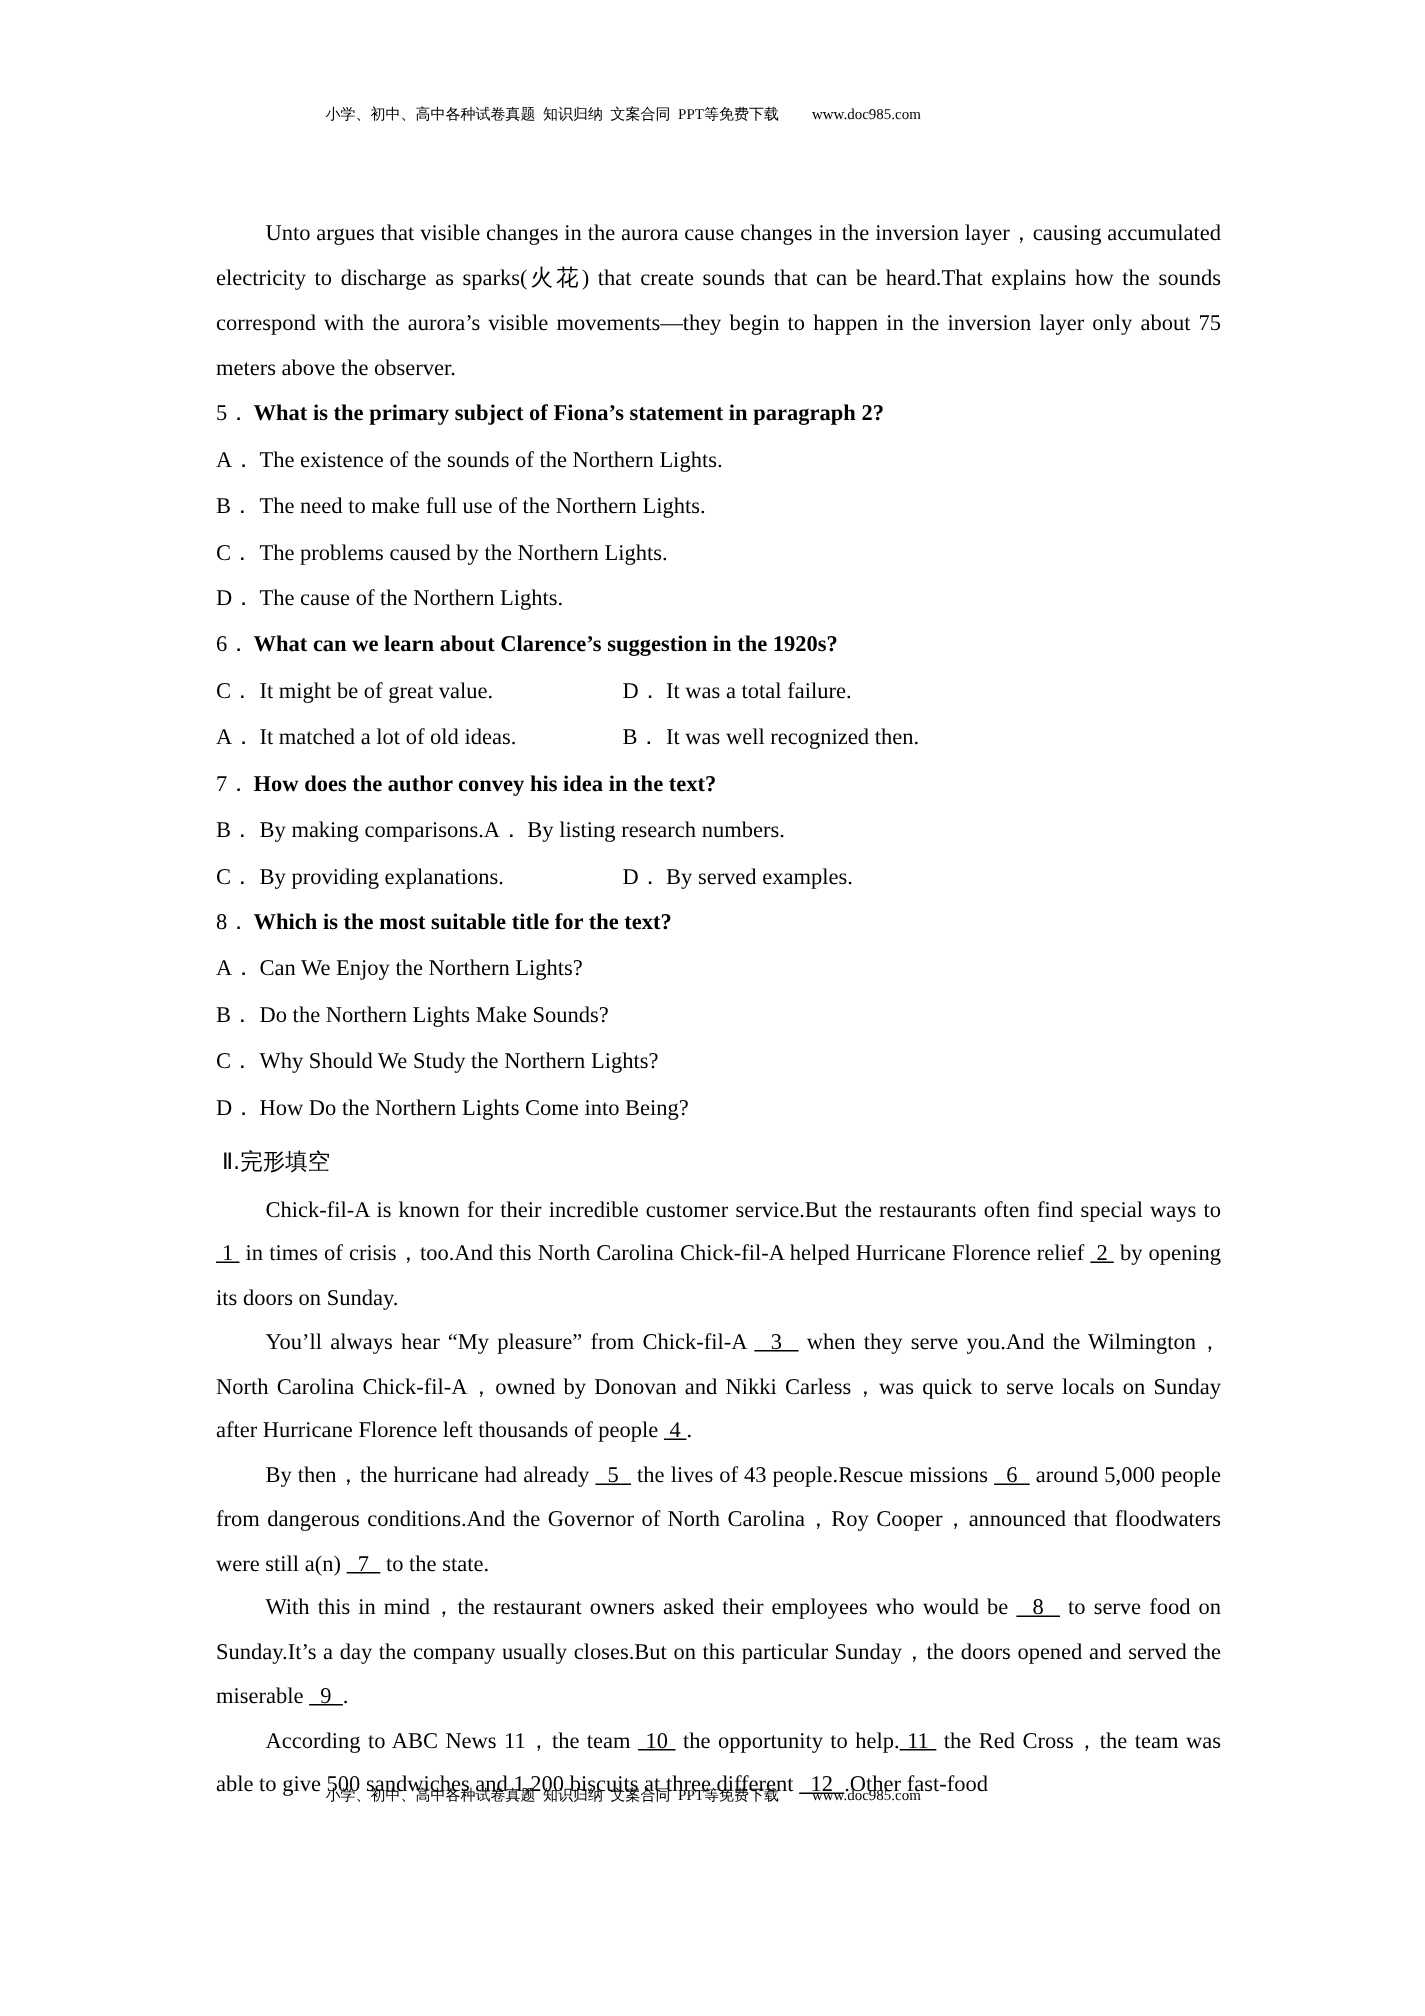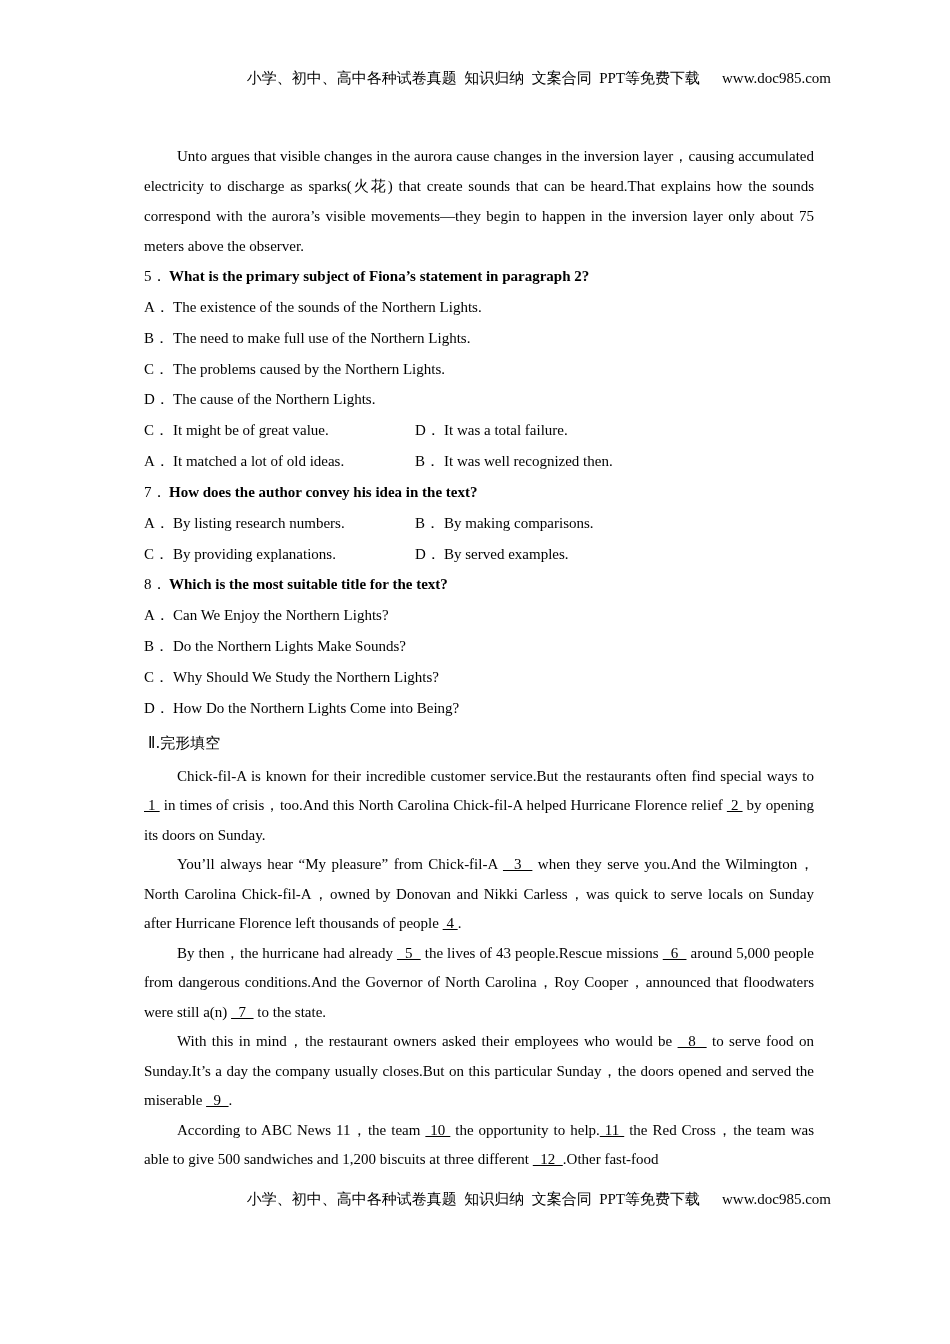--- a/index.html
+++ b/index.html
@@ -2,22 +2,22 @@
 <html><head>
 <meta charset="utf-8">
 <style>
   html, body { margin: 0; padding: 0; background: #ffffff; }
   body {
     width: 950px; height: 1344px; position: relative; overflow: hidden;
     font-family: "Liberation Serif", "DejaVu Serif", serif;
     color: #000;
   }
   .header, .footer {
-    position: absolute; left: 0; width: 831px; text-align: right;
-    font-size: 15px; white-space: pre;
+    position: absolute; left: 0; width: 831px; text-align: center;
+    font-size: 10px; white-space: pre;
   }
   .header { top: 69px; }
   .footer { top: 1190px; }
   .hdr-url { margin-left: 22px; }
   .content {
     position: absolute; left: 144px; top: 141px; width: 670px;
     font-size: 15px; line-height: 30px;
   }
   .para { text-align: justify; text-indent: 33px; margin: 0; text-align-last: left; }
   .para.tight { line-height: 29.5px; }
@@ -54,35 +54,36 @@
         <span class="lbl">C．</span>
         <span>The problems caused by the Northern Lights.</span>
       </p>
     <p class="opt">
         <span class="lbl">D．</span>
         <span>The cause of the Northern Lights.</span>
       </p>
   </div>
 
   <div>
+    <p class="q"><span class="num">6．</span><span class="stem">What can we learn about Clarence’s suggestion in the 1920s?</span></p>
     <p class="opt">
       <span class="cell half"><span class="lbl">C．</span><span>It might be of great value.</span></span>
       <span class="cell"><span class="lbl">D．</span><span>It was a total failure.</span></span>
     </p>
     <p class="opt">
       <span class="cell half"><span class="lbl">A．</span><span>It matched a lot of old ideas.</span></span>
       <span class="cell"><span class="lbl">B．</span><span>It was well recognized then.</span></span>
     </p>
   </div>
 
   <div>
     <p class="q"><span class="num">7．</span><span class="stem">How does the author convey his idea in the text?</span></p>
     <p class="opt">
+      <span class="cell"><span class="lbl">B．</span><span>By making comparisons.</span></span>
       <span class="cell half"><span class="lbl">A．</span><span>By listing research numbers.</span></span>
-      <span class="cell"><span class="lbl">B．</span><span>By making comparisons.</span></span>
     </p>
     <p class="opt">
       <span class="cell half"><span class="lbl">C．</span><span>By providing explanations.</span></span>
       <span class="cell"><span class="lbl">D．</span><span>By served examples.</span></span>
     </p>
   </div>
 
   <div>
     <p class="q"><span class="num">8．</span><span class="stem">Which is the most suitable title for the text?</span></p>
     <p class="opt">

